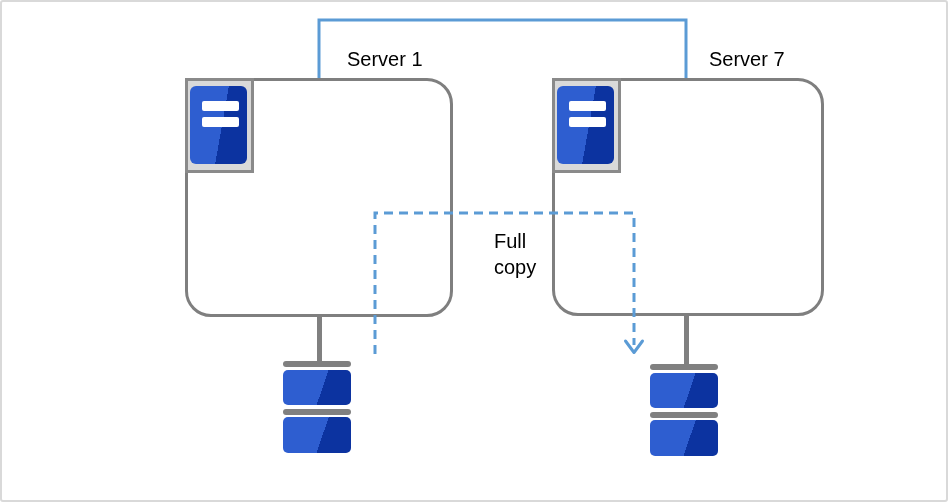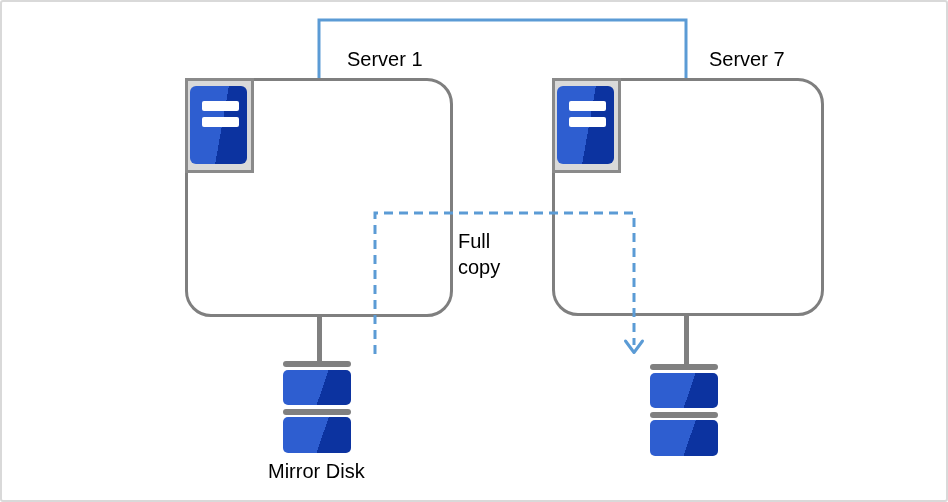--- a/index.html
+++ b/index.html
@@ -100,21 +100,21 @@
 
   .label {
     position: absolute;
     color: var(--text);
     font-size: 20px;
     line-height: 26px;
     white-space: nowrap;
   }
   .label.server1 { left: 345px; top: 44px; }
   .label.server2 { left: 707px; top: 44px; }
-  .label.fullcopy { left: 456px; top: 226px; width: 56px; white-space: normal; }
+  .label.fullcopy { left: 492px; top: 226px; width: 56px; white-space: normal; }
   .label.mirrordisk { left: 266px; top: 456px; }
 
   svg.overlay {
     position: absolute;
     left: 0; top: 0;
     width: 948px; height: 502px;
     pointer-events: none;
   }
   .hb-line {
     fill: none;
@@ -174,15 +174,14 @@
 
   <svg class="overlay" viewBox="0 0 948 502">
     <path class="hb-line" d="M317 76 L317 18 L684 18 L684 76"></path>
     <path class="copy-line" d="M373 352 L373 211 L632 211 L632 343"></path>
     <path class="copy-head" d="M623.5 339 L632 350.5 L640.5 339"></path>
   </svg>
 
   <div class="label server1">Server 1</div>
   <div class="label server2">Server 7</div>
   <div class="label fullcopy">Full copy</div>
-  <div class="label mirrordisk">Mirror Disk</div>
 
 </div>
 
 </body></html>

